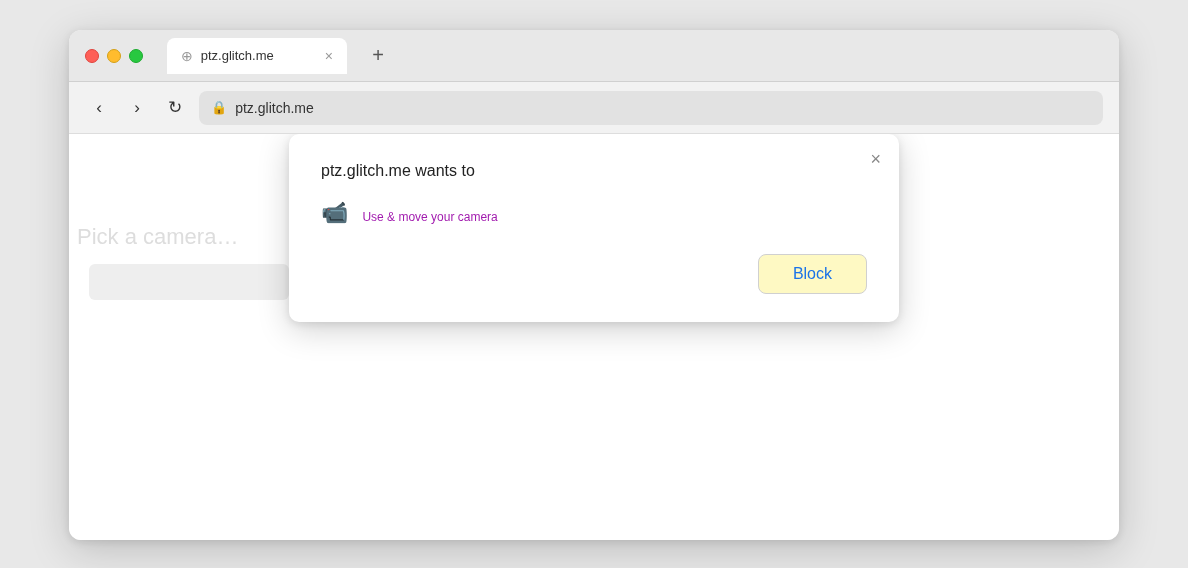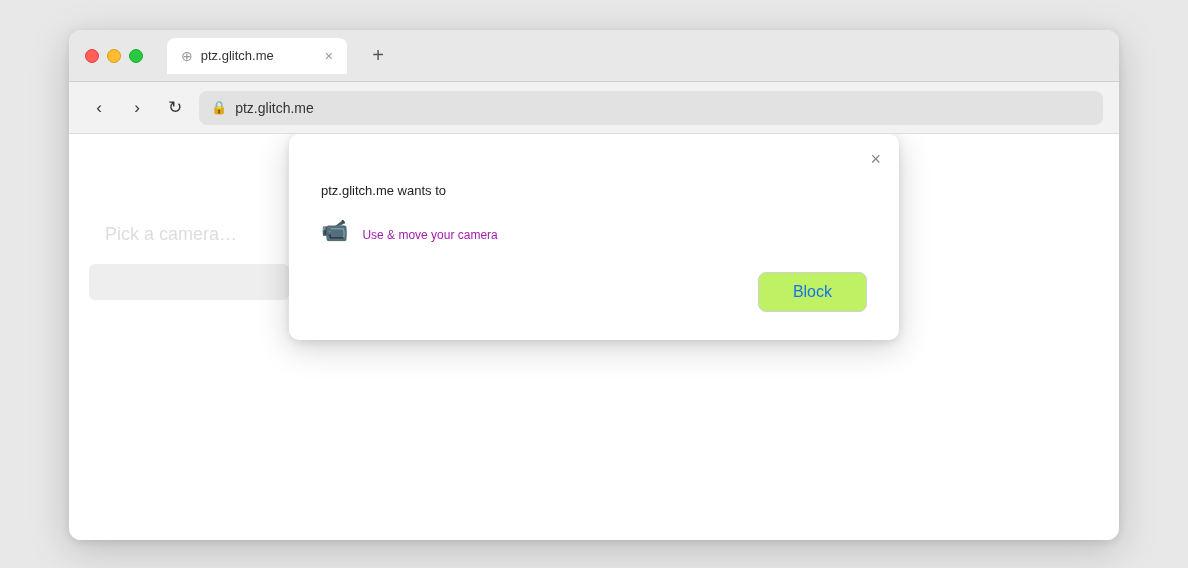--- a/index.html
+++ b/index.html
@@ -154,22 +154,22 @@
       left: 20px;
       font-size: 52px;
       font-weight: 700;
       color: #ccc;
       letter-spacing: -2px;
     }
 
     .page-bg-sub {
       position: absolute;
       top: 90px;
-      left: 36px;
-      font-size: 18px;
+      left: 8px;
+      font-size: 22px;
       color: #ddd;
     }
 
     .page-bg-input {
       position: absolute;
       top: 130px;
       left: 20px;
       width: 200px;
       height: 36px;
       background: #eee;
@@ -192,25 +192,24 @@
       position: absolute;
       top: 16px;
       right: 18px;
       font-size: 18px;
       color: #888;
       cursor: pointer;
       line-height: 1;
     }
 
     .dialog-title {
-      font-size: 13px;
+      font-size: 16px;
       font-weight: 500;
       color: #222;
       margin-bottom: 20px;
-      margin-top: 21px;
     }
 
     .dialog-permission-row {
       display: flex;
       align-items: center;
       gap: 14px;
       margin-bottom: 28px;
     }
 
     .camera-icon {
@@ -227,21 +226,21 @@
     .dialog-actions {
       display: flex;
       justify-content: flex-end;
       gap: 14px;
     }
 
     .dialog-btn {
       padding: 10px 34px;
       border-radius: 8px;
       border: 1.5px solid #d0d0d0;
-      background: #bef264;
+      background: #fef9c3;
       font-size: 16px;
       font-weight: 500;
       cursor: pointer;
       color: #1a73e8;
     }
   </style>
 </head>
 <body>
 
 <div class="browser-window">

